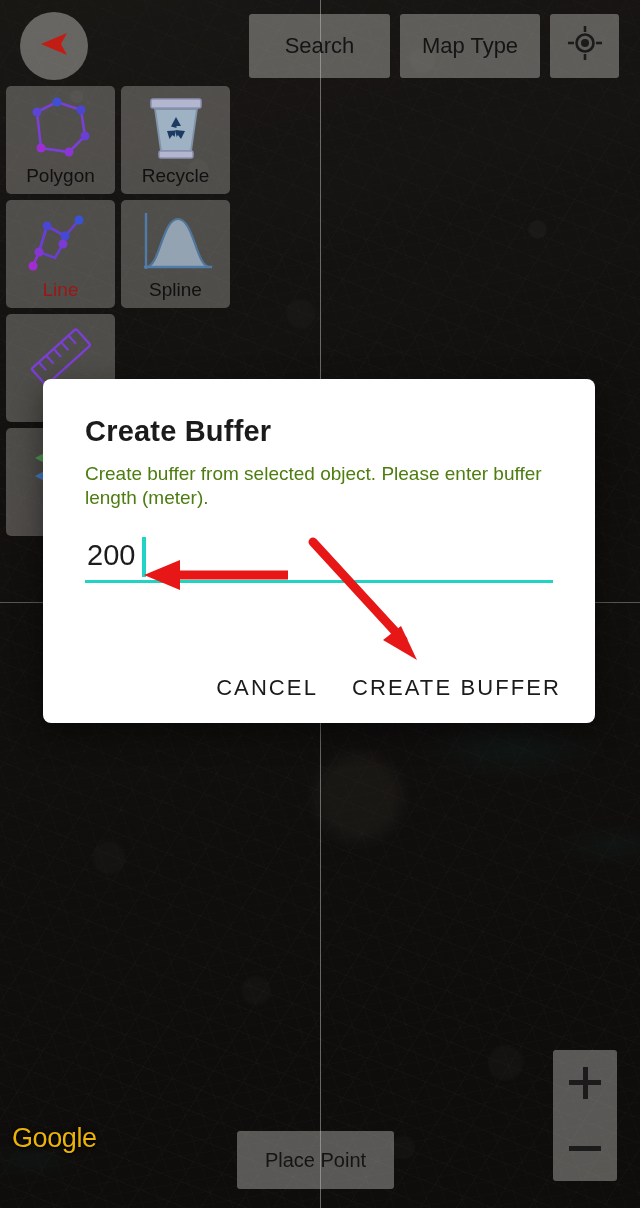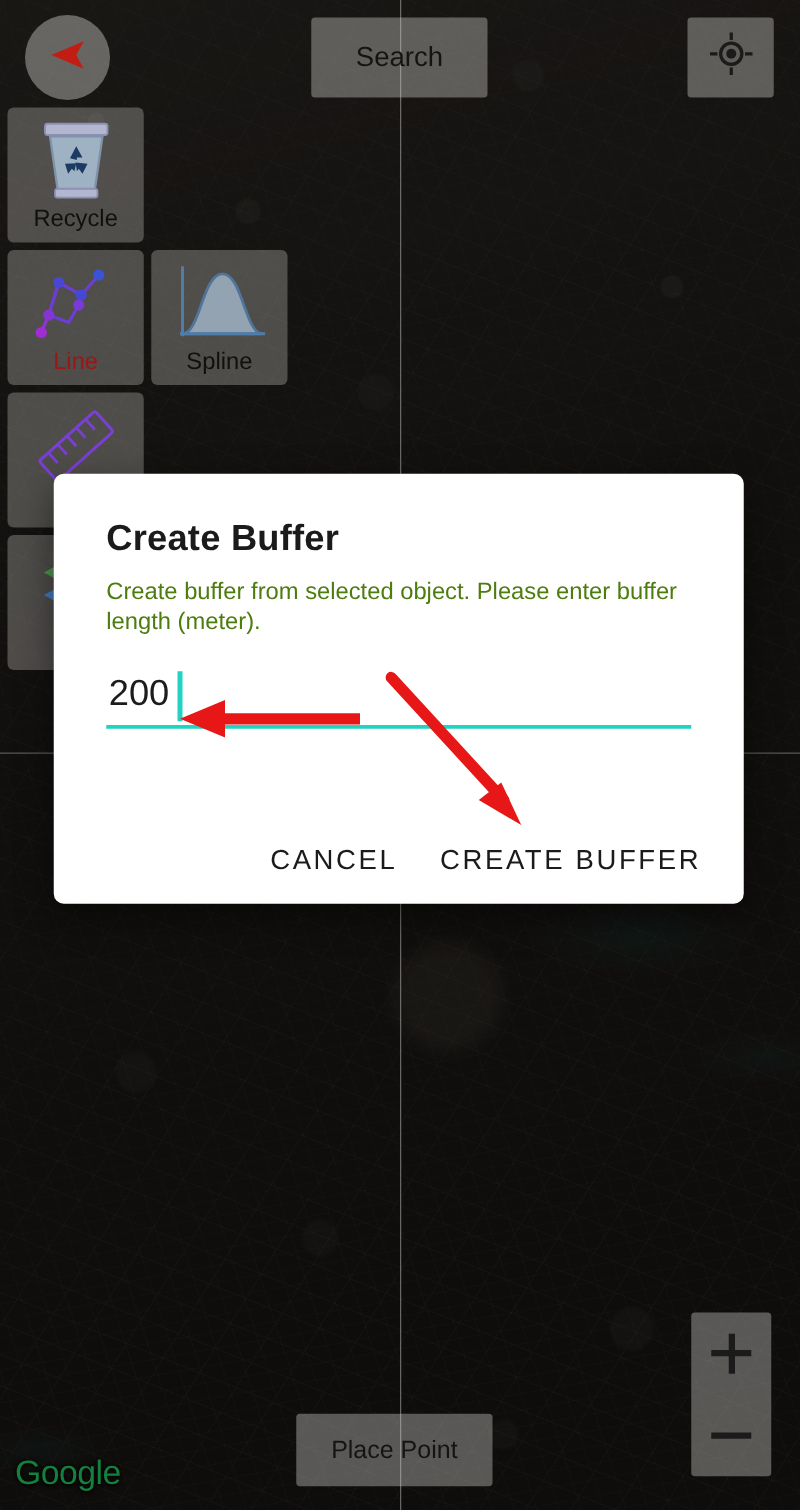--- a/index.html
+++ b/index.html
@@ -150,22 +150,22 @@
     letter-spacing:2.1px;
   }
 
   
   .anno { position:absolute; pointer-events:none; }
   #anno-h { left:140px; top:558px; width:150px; height:34px; }
   #anno-d { left:305px; top:536px; width:125px; height:130px; }
 
   
   #google-logo {
-    position:absolute; left:12px; top:1163px;
-    font-size:27px; color:#15803d;
+    position:absolute; left:12px; top:1123px;
+    font-size:27px; color:#eab308;
     font-family:"Liberation Sans", sans-serif;
     text-shadow:0 0 4px rgba(0,0,0,0.85), 0 1px 2px rgba(0,0,0,0.9);
     letter-spacing:-0.4px;
   }
 </style>
 </head>
 <body>
 
 <div id="app">
 
@@ -178,37 +178,54 @@
   <div id="compass">
     <span>
       <svg width="34" height="28" viewBox="0 0 34 28">
         <path d="M4 14 L30 3 L24 14 L30 25 Z" fill="#c21d14"></path>
       </svg>
     </span>
   </div>
 
   <div class="ctl" id="btn-search">
     <span>Search</span>
+  </div>
+  <div class="ctl" id="btn-maptype">
+    <span>Map Type</span>
   </div>
   <div class="ctl" id="btn-locate">
     <span>
       <svg width="36" height="36" viewBox="0 0 36 36">
         <circle cx="18" cy="18" r="8.5" fill="none" stroke="#1b1b1b" stroke-width="2.6"></circle>
         <circle cx="18" cy="18" r="4" fill="#1b1b1b"></circle>
         <line x1="18" y1="1" x2="18" y2="7" stroke="#1b1b1b" stroke-width="2.6"></line>
         <line x1="18" y1="29" x2="18" y2="35" stroke="#1b1b1b" stroke-width="2.6"></line>
         <line x1="1" y1="18" x2="7" y2="18" stroke="#1b1b1b" stroke-width="2.6"></line>
         <line x1="29" y1="18" x2="35" y2="18" stroke="#1b1b1b" stroke-width="2.6"></line>
       </svg>
     </span>
   </div>
 
   <div id="tools">
 
     <div class="tool-row">
+      <div class="tool">
+        <div class="glyph">
+          <svg width="72" height="66" viewBox="0 0 72 66">
+            <polygon points="12,16 32,6 56,14 60,40 44,56 16,52" fill="none" stroke="#7a3fd4" stroke-width="2.6"></polygon>
+            <circle cx="32" cy="6" r="4.5" fill="#3f4fd4"></circle>
+            <circle cx="56" cy="14" r="4.5" fill="#4a46d0"></circle>
+            <circle cx="60" cy="40" r="4.5" fill="#6a40d4"></circle>
+            <circle cx="44" cy="56" r="4.5" fill="#8a35d4"></circle>
+            <circle cx="16" cy="52" r="4.5" fill="#9c2fd4"></circle>
+            <circle cx="12" cy="16" r="4.5" fill="#5a45d4"></circle>
+          </svg>
+        </div>
+        <div class="tlabel">Polygon</div>
+      </div>
 
       <div class="tool">
         <div class="glyph">
           <svg width="62" height="68" viewBox="0 0 62 68">
             <rect x="6" y="4" width="50" height="9" rx="2" fill="#b3b6cf" stroke="#8d90b4" stroke-width="1.5"></rect>
             <path d="M10 14 L52 14 L46 56 L16 56 Z" fill="#9fb2c4" stroke="#7f92a8" stroke-width="1.8"></path>
             <rect x="14" y="56" width="34" height="7" rx="2" fill="#b3b6cf" stroke="#8d90b4" stroke-width="1.4"></rect>
             <g fill="#1c3b63">
               <path d="M31 22 L36 31 L31.5 31 L31.5 33 L26 31.5 L31 22Z"></path>
               <path d="M40 36 L36 44 L33 40 L31.5 42 L30.5 35 L40 36Z"></path>

